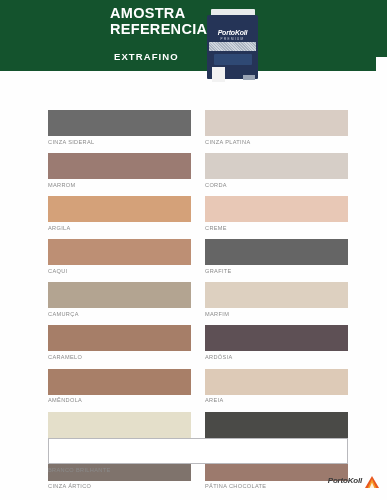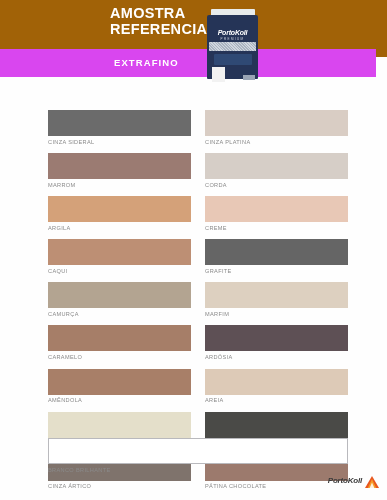--- a/index.html
+++ b/index.html
@@ -22,45 +22,45 @@
     box-sizing: border-box;
   }
 
   
   .header-green {
     position: absolute;
     top: 0;
     left: 0;
     width: 387px;
     height: 57px;
-    background: #a16207;
+    background: #14532d;
     overflow: hidden;
   }
   .header-title {
     position: absolute;
     left: 110px;
     top: 6px;
     color: #ffffff;
     font-size: 14.5px;
     font-weight: bold;
     line-height: 15.5px;
     letter-spacing: 0.3px;
   }
   .header-title span {
     display: block;
     white-space: nowrap;
   }
 
   .header-navy {
     position: absolute;
-    top: 49px;
+    top: 43px;
     left: 0;
     width: 376px;
     height: 28px;
-    background: #d946ef;
+    background: #14532d;
   }
   .subtitle {
     position: absolute;
     left: 114px;
     top: 8px;
     color: #ffffff;
     font-size: 9.5px;
     font-weight: bold;
     letter-spacing: 1.1px;
   }

